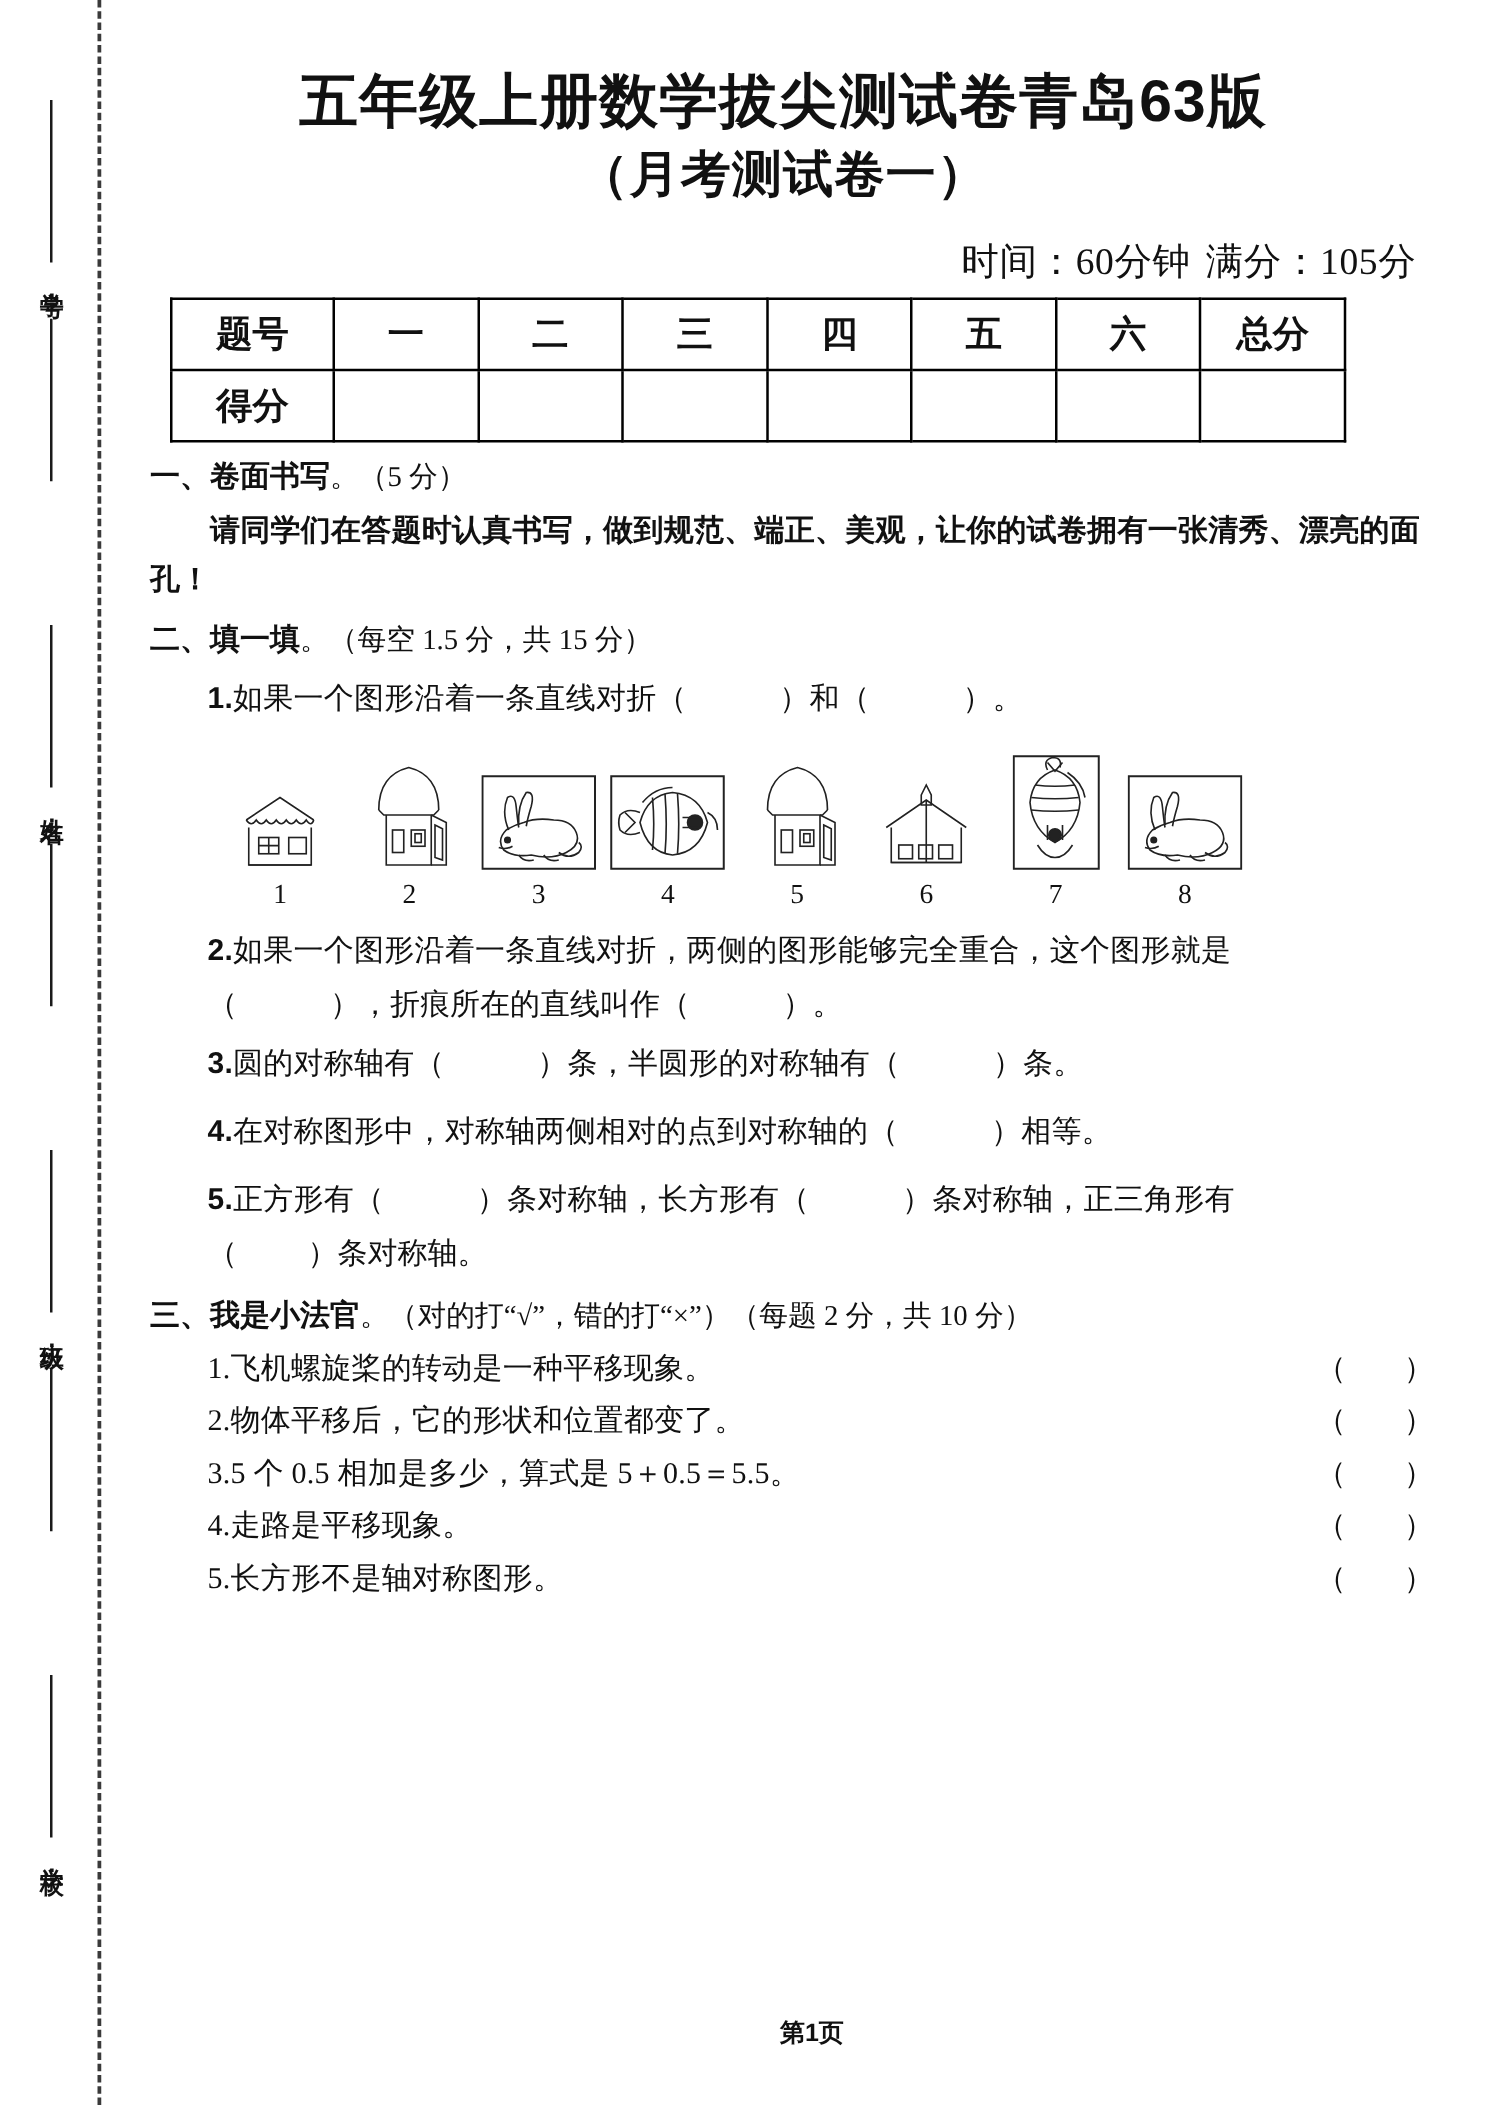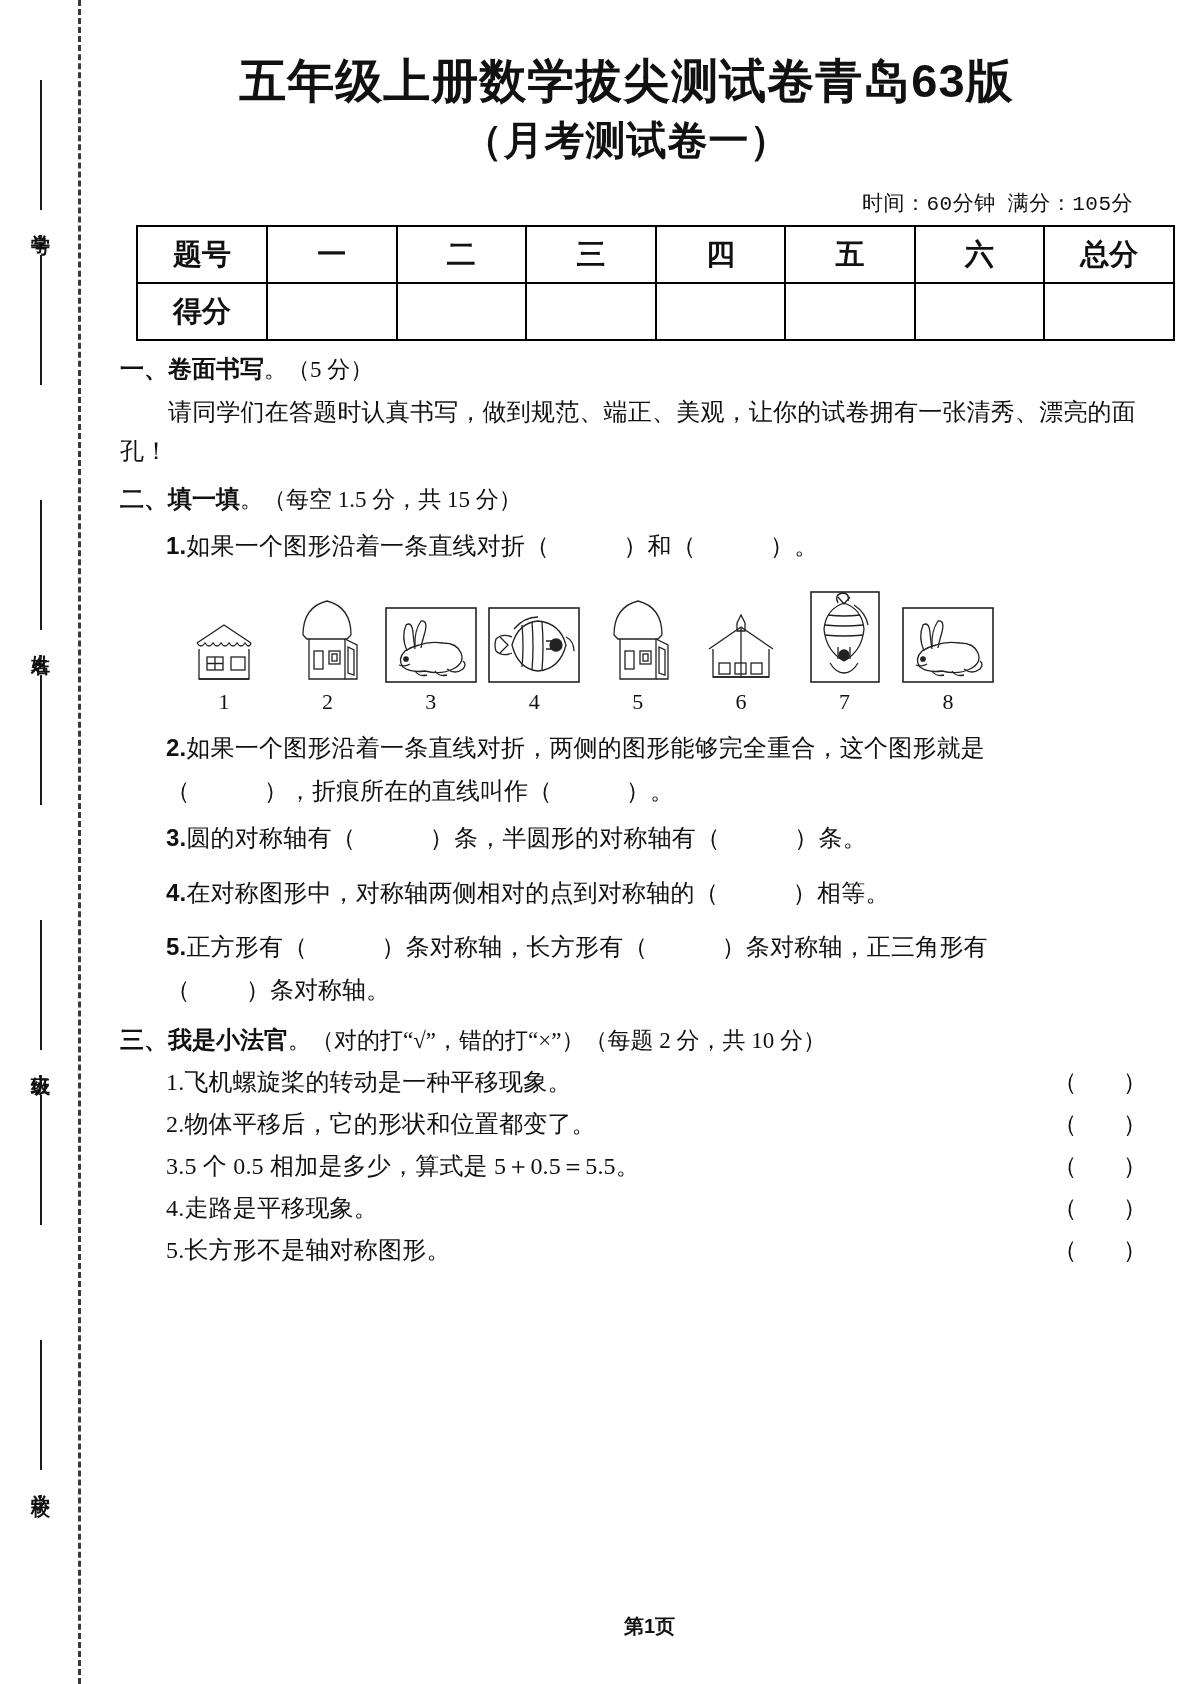--- a/index.html
+++ b/index.html
@@ -73,32 +73,32 @@
     font-weight: bold;
     font-size: 40px;
     line-height: 1.25;
     margin: 6px 0 0 0;
     padding-right: 22px;
     letter-spacing: 1px;
   }
 
   #exam-meta {
     text-align: right;
-    font-size: 21px;
+    font-size: 30px;
     margin: 24px 28px 8px 0;
     letter-spacing: 0.5px;
-    font-family: Liberation Mono, monospace;
+    font-family: Liberation Serif, serif;
   }
   #exam-meta .gap { display: inline-block; width: 12px; }
 
   
   #score-table {
     border-collapse: collapse;
     margin: 0 auto 0 22px;
-    width: 1039px;
+    width: 941px;
     table-layout: fixed;
   }
   #score-table td {
     border: 2px solid #000;
     height: 57px;
     text-align: center;
     vertical-align: middle;
     font-family: "Liberation Sans", "DejaVu Sans", sans-serif;
     font-weight: bold;
     font-size: 29px;
@@ -122,20 +122,21 @@
     font-family: "Liberation Serif", serif;
     font-weight: normal;
     font-size: 23px;
   }
   .para {
     text-indent: 2em;
     font-size: 24px;
     line-height: 1.62;
     margin: 12px 0 0 0;
     letter-spacing: 0.2px;
+    font-weight: bold;
   }
   .q {
     margin: 16px 0 0 46px;
     font-size: 24px;
     line-height: 1.55;
     letter-spacing: 0.2px;
   }
   .q .num { font-weight: bold; font-family: "Liberation Sans", sans-serif; }
   .q-cont { margin-left: 46px; margin-top: 12px; font-size: 24px; }
   .blank { display: inline-block; width: 74px; }

